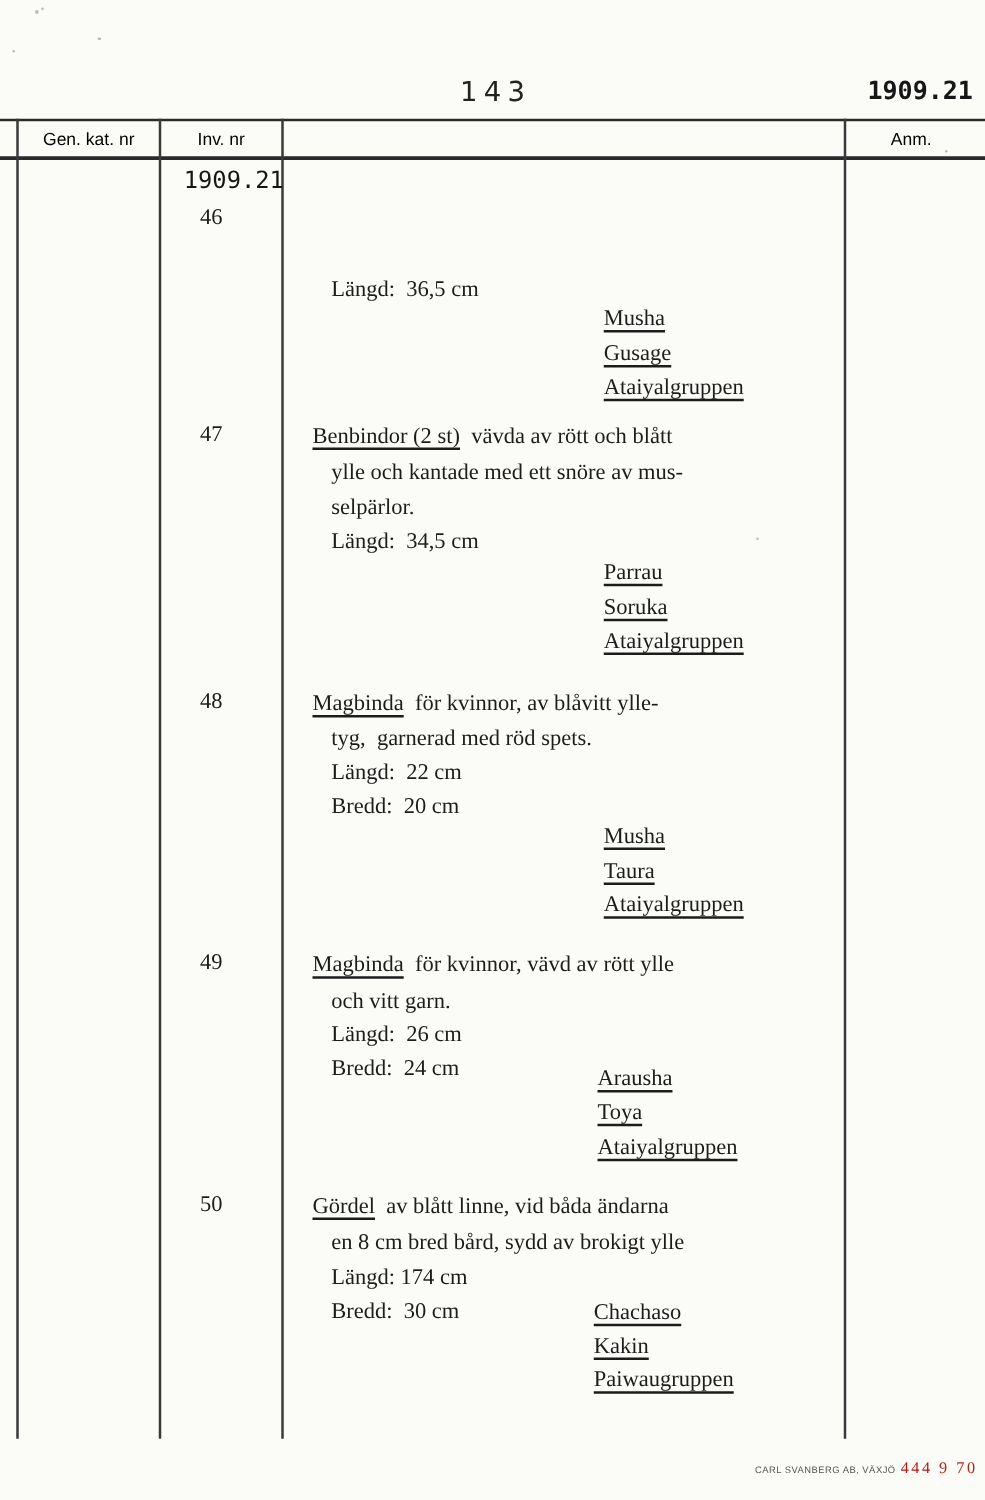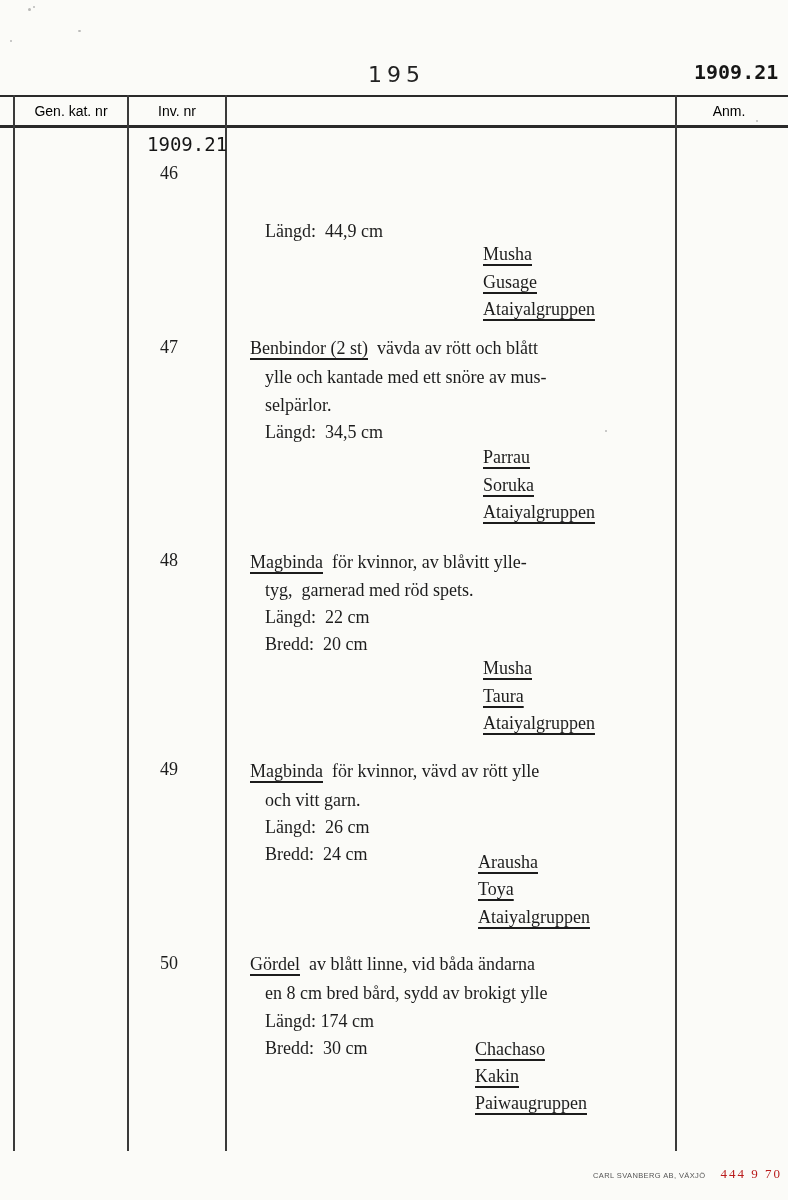--- a/index.html
+++ b/index.html
@@ -57,21 +57,21 @@
     font-weight: 500;
     color: #161616;
     white-space: pre;
   }
   .footer {
     position: absolute;
     right: 6px;
     top: 1166px;
     display: flex;
     align-items: baseline;
-    gap: 15px;
+    gap: 4px;
   }
   .footer .small {
     font-family: "Liberation Sans", sans-serif;
     font-size: 7.5px;
     color: #555;
     letter-spacing: 0.4px;
   }
   .footer .code {
     font-family: Liberation Serif, serif;
     font-size: 13px;
@@ -85,38 +85,38 @@
 
 <div class="page">
 
   <div class="speck" style="left:28px;top:8px;width:3px;height:3px"></div>
   <div class="speck" style="left:33px;top:6px;width:2px;height:2px"></div>
   <div class="speck" style="left:78px;top:30px;width:3px;height:2px"></div>
   <div class="speck" style="left:10px;top:40px;width:2px;height:2px"></div>
   <div class="speck" style="left:756px;top:120px;width:2px;height:2px"></div>
   <div class="speck" style="left:605px;top:430px;width:2px;height:2px"></div>
 
-  <div class="pageno" style="left:368px;top:62px">195</div>
+  <div class="pageno" style="left:368px;top:62px">143</div>
   <div class="cat-ref" style="left:694px;top:60px">1909.21</div>
 
   <div class="rule-h" style="left:0;top:95px;width:788px;height:2px"></div>
   <div class="rule-h" style="left:0;top:125px;width:788px;height:3px"></div>
   <div class="rule-v" style="left:13px;top:95px;width:2px;height:1056px"></div>
   <div class="rule-v" style="left:127px;top:95px;width:2px;height:1056px"></div>
   <div class="rule-v" style="left:225px;top:95px;width:2px;height:1056px"></div>
   <div class="rule-v" style="left:675px;top:95px;width:2px;height:1056px"></div>
 
   <div class="form-label" style="left:71px;top:103px">Gen. kat. nr</div>
   <div class="form-label" style="left:177px;top:103px">Inv. nr</div>
   <div class="form-label" style="left:729px;top:103px">Anm.</div>
 
   <div class="inv-year" style="left:147px;top:133px">1909.21</div>
 
   <div class="tw" style="left:160px;top:162px">46</div>
-  <div class="tw" style="left:265px;top:220px">Längd:  44,9 cm</div>
+  <div class="tw" style="left:265px;top:220px">Längd:  36,5 cm</div>
   <div class="tw u" style="left:483px;top:243px">Musha</div>
   <div class="tw u" style="left:483px;top:271px">Gusage</div>
   <div class="tw u" style="left:483px;top:298px">Ataiyalgruppen</div>
 
   <div class="tw" style="left:160px;top:336px">47</div>
   <div class="tw" style="left:250px;top:337px"><span class="u">Benbindor (2 st)</span><span>  vävda av rött och blått</span></div>
   <div class="tw" style="left:265px;top:366px">ylle och kantade med ett snöre av mus-</div>
   <div class="tw" style="left:265px;top:394px">selpärlor.</div>
   <div class="tw" style="left:265px;top:421px">Längd:  34,5 cm</div>
   <div class="tw u" style="left:483px;top:446px">Parrau</div>

